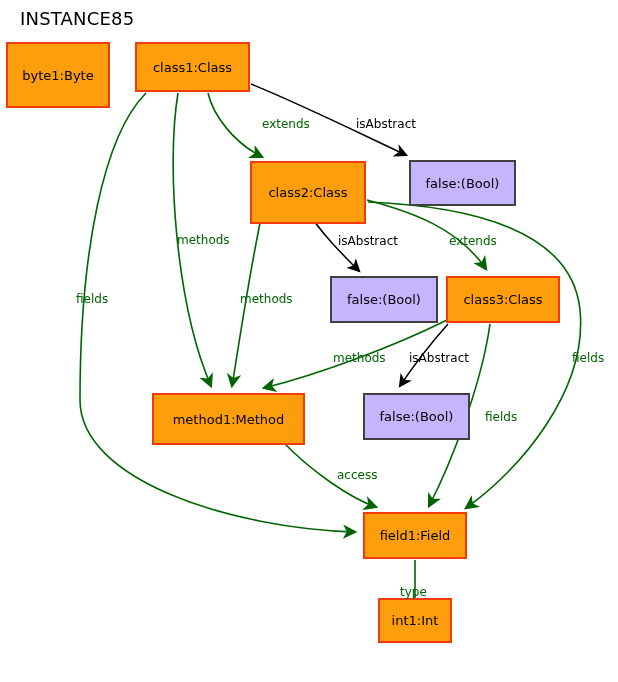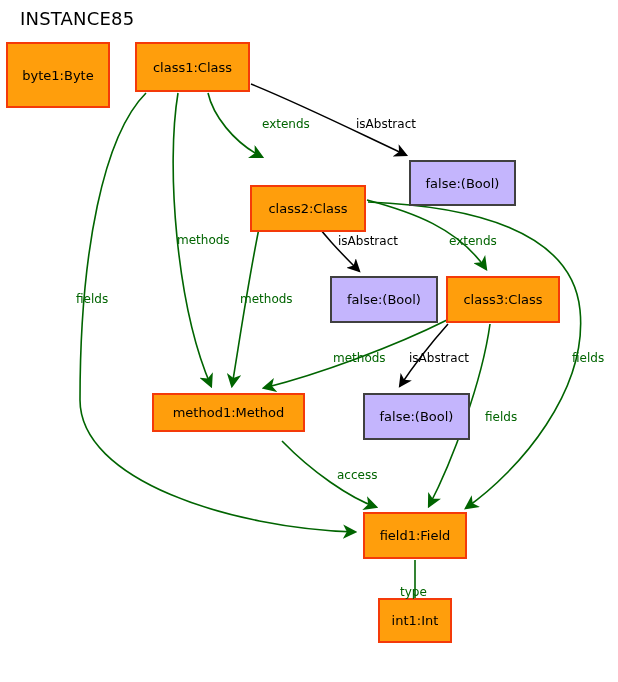--- a/index.html
+++ b/index.html
@@ -114,37 +114,37 @@
   </svg>
 
   <div class="node obj" style="left:6px; top:42px; width:104px; height:66px;">
     <span>byte1:Byte</span>
   </div>
 
   <div class="node obj" style="left:135px; top:42px; width:115px; height:50px;">
     <span>class1:Class</span>
   </div>
 
-  <div class="node obj" style="left:250px; top:161px; width:116px; height:47px;margin-top:24px;">
+  <div class="node obj" style="left:250px; top:161px; width:116px; height:63px;">
     <span>class2:Class</span>
   </div>
 
   <div class="node val" style="left:391px; top:160px; width:107px; height:46px;">
     <span>false:(Bool)</span>
   </div>
 
   <div class="node val" style="left:312px; top:276px; width:108px; height:47px;">
     <span>false:(Bool)</span>
   </div>
 
   <div class="node obj" style="left:446px; top:276px; width:114px; height:47px;text-align:center;">
     <span>class3:Class</span>
   </div>
 
-  <div class="node obj" style="left:152px; top:393px; width:153px; height:39px;">
+  <div class="node obj" style="left:152px; top:393px; width:153px; height:52px;">
     <span>method1:Method</span>
   </div>
 
   <div class="node val" style="left:345px; top:393px; width:107px; height:47px;">
     <span>false:(Bool)</span>
   </div>
 
   <div class="node obj" style="left:363px; top:512px; width:104px; height:47px;">
     <span>field1:Field</span>
   </div>

